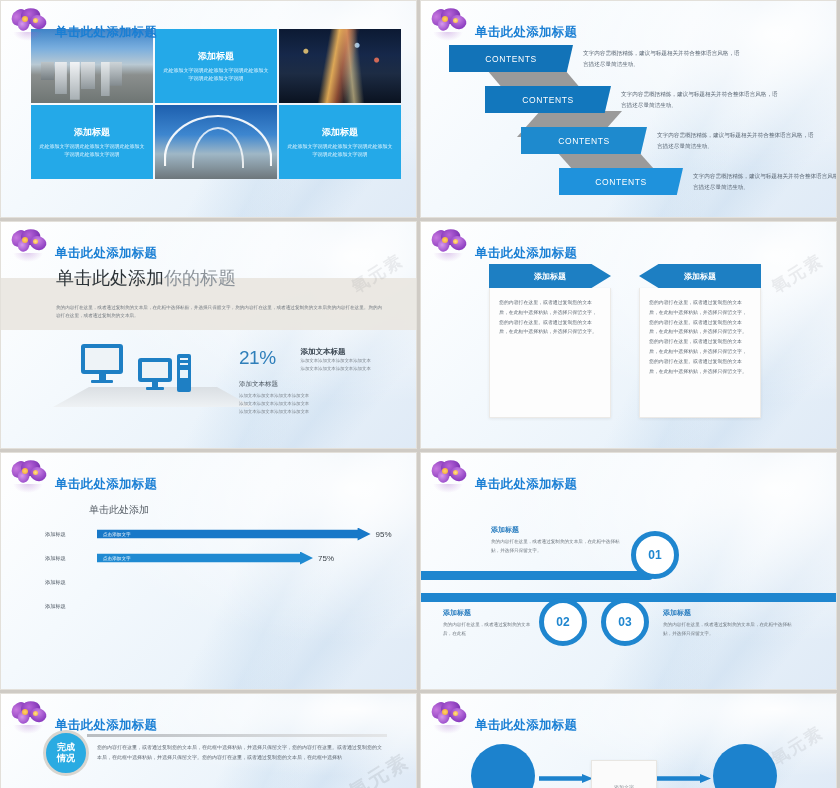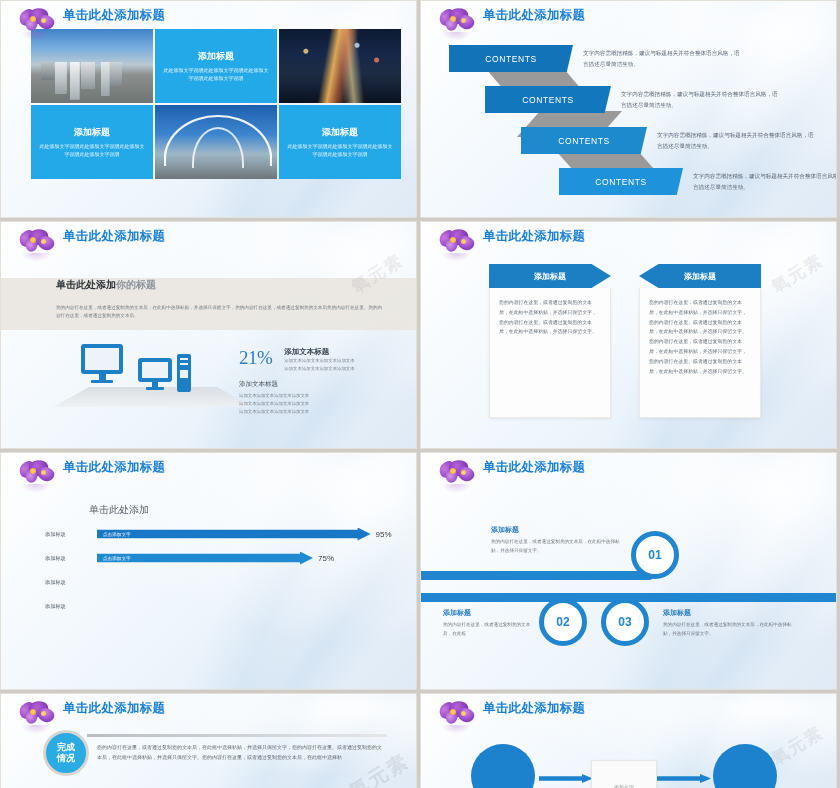--- a/index.html
+++ b/index.html
@@ -24,21 +24,21 @@
   }
   .slide::before{
     content:"";position:absolute;inset:0;
     background:
       radial-gradient(ellipse at 85% 15%, rgba(255,255,255,.95) 0%, rgba(255,255,255,0) 55%),
       linear-gradient(115deg, rgba(255,255,255,0) 55%, rgba(190,214,236,.35) 66%, rgba(255,255,255,0) 74%),
       linear-gradient(128deg, rgba(255,255,255,0) 68%, rgba(178,205,231,.3) 79%, rgba(255,255,255,0) 88%);
     pointer-events:none;
   }
   
-  .sl-head { position: absolute; top: 6px; left: 16px; display: flex; align-items: flex-start; gap: 4px; z-index: 6;}
+  .sl-head { position: absolute; top: 6px; left: 8px; display: flex; align-items: flex-end; gap: 4px; z-index: 6;}
   .flower { position: relative; width: 42px; height: 34px; flex: none; }
   .petal { position: absolute; border-radius: 60% 40% 55% 45%; }
   .p1 { width: 17px; height: 15px; left: 2px;  top: 3px;  background: radial-gradient(circle at 35% 35%, #c879e0, #8e3fbf 70%, #6f2ca0); transform: rotate(-28deg); }
   .p2 { width: 19px; height: 16px; left: 12px; top: 1px;  background: radial-gradient(circle at 40% 40%, #b763d8, #7e34b4 72%, #5f238e); transform: rotate(14deg); }
   .p3 { width: 16px; height: 14px; left: 21px; top: 8px;  background: radial-gradient(circle at 40% 35%, #cc85e6, #8c3dc0 70%); transform: rotate(38deg); }
   .p4 { width: 13px; height: 12px; left: 8px;  top: 11px; background: radial-gradient(circle at 45% 40%, #d79aec, #9747c9 75%); transform: rotate(-55deg); }
   .pc { position:absolute; width:6px; height:6px; border-radius:50%; background: radial-gradient(circle,#ffd36b,#f2a52e); left: 13px; top: 9px; }
   .pc2{ position:absolute; width:5px; height:5px; border-radius:50%; background: radial-gradient(circle,#ffe08a,#f5b13c); left: 24px; top: 11px; }
   .refl { position:absolute; left:4px; top:25px; width:30px; height:9px;
           background: radial-gradient(ellipse at 50% 0%, rgba(160,90,200,.30), rgba(160,90,200,0) 70%); }
@@ -80,21 +80,21 @@
   
   .zz { position: absolute; left: 14px; top: 44px; width: 390px; height: 155px; }
   .zrow { position: absolute; height: 27px; display: flex; align-items: center; }
   .zbar { height: 27px; color: #fff; font-size: 8.5px; letter-spacing: .6px;
           display: flex; align-items: center; justify-content: center; }
   .ztext { font-size: 5.6px; color: #5a6673; line-height: 1.85; margin-left: 10px; width: 158px; }
   .zlink { position:absolute; background:#9a9a9a; }
 
   
   .s3band { position: absolute; left: 0; top: 56px; width: 100%; height: 52px; background: #e9e6e1; opacity:.92;}
-  .s3h { position: absolute; left: 55px; top: 56px; font-size: 10px; font-weight: bold; color: #2c3338; }
+  .s3h { position: absolute; left: 55px; top: 44px; font-size: 18px; font-weight: normal; color: #2c3338; }
   .s3h .gray { color: #8d949b; }
   .s3p { position: absolute; left: 55px; top: 82px; width: 330px; font-size: 4.6px; color: #6e757c; line-height: 1.85; }
   .s3plat{ position:absolute; left:52px; top:165px; width:200px; height:20px;
            background: linear-gradient(#d7dbdf,#eef1f3); clip-path: polygon(18% 0,82% 0,100% 100%,0 100%); opacity:.85;}
   .mon { position: absolute; }
   .mon .scr { border: 4px solid #1e7fc4; border-radius: 3px; background: #eef3f7; }
   .mon .stand { background: #1e7fc4; margin: 0 auto; }
   .s3stat { position: absolute; left: 238px; top: 348px; }
   .s3num { font-size: 19px; color: #2f7fba; font-weight: 300; letter-spacing: -.5px;}
   .s3lbl { font-size: 7.5px; color: #3b4752; font-weight: bold; }
@@ -255,21 +255,21 @@
       <div class="scr" style="width:34px;height:24px;"></div>
       <div class="stand" style="width:6px;height:5px;"></div>
       <div class="stand" style="width:18px;height:3px;border-radius:1px;"></div>
     </div>
     <div style="position:absolute;left:176px;top:132px;width:14px;height:38px;background:#1e7fc4;border-radius:2px;">
       <div style="position:absolute;left:3px;top:4px;width:8px;height:2px;background:#eaf3fa;"></div>
       <div style="position:absolute;left:3px;top:9px;width:8px;height:2px;background:#eaf3fa;"></div>
       <div style="position:absolute;left:3px;top:16px;width:8px;height:8px;background:#eaf3fa;"></div>
     </div>
 
-    <div class="s3stat" style="left:238px;top:125px;display:flex;gap:12px;font-family:Liberation Serif, serif;">
+    <div class="s3stat" style="left:238px;top:125px;display:flex;gap:25px;">
       <div class="s3num">21%</div>
       <div>
         <div class="s3lbl">添加文本标题</div>
         <div class="s3sub" style="white-space:pre-line;">添加文本添加文本添加文本添加文本
 添加文本添加文本添加文本添加文本</div>
       </div>
     </div>
     <div style="position:absolute;left:238px;top:158px;">
       <div style="font-size:6.5px;color:#4a545e;margin-bottom:3px;">添加文本标题</div>
       <div class="s3sub">添加文本添加文本添加文本添加文本</div>

